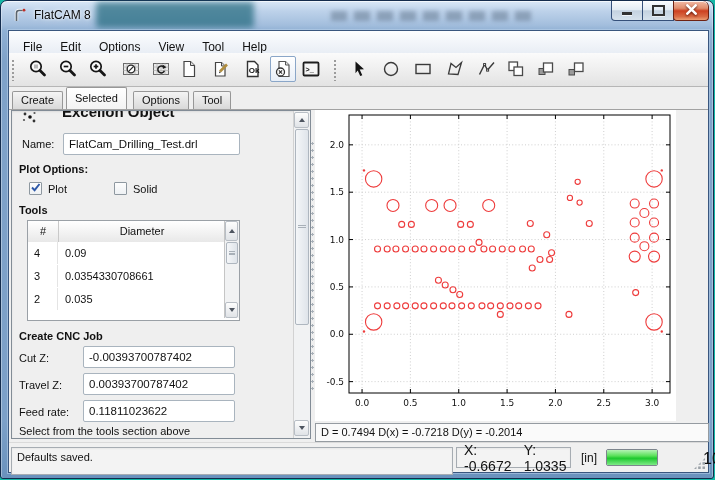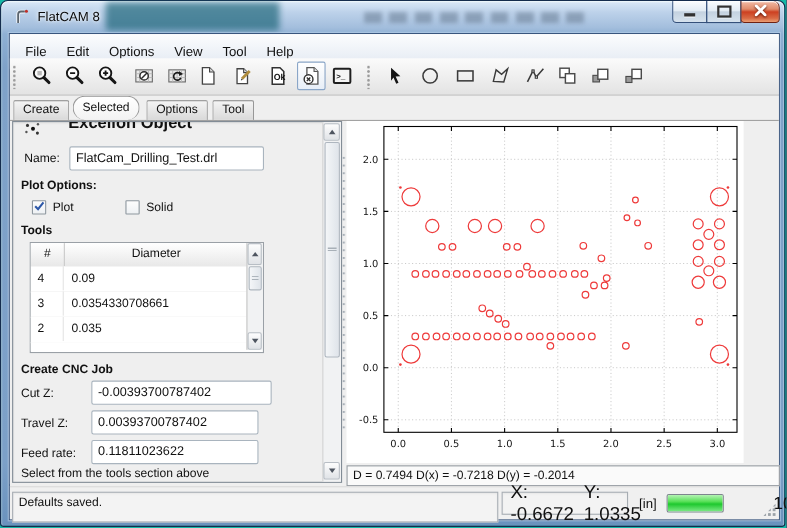--- a/index.html
+++ b/index.html
@@ -36,21 +36,21 @@
   .menu-item{padding:3px 9px;font-size:12px;}
   .toolbar{position:absolute;left:0;top:22px;right:0;height:34px;
     background:linear-gradient(#fbfbfb,#e3e3e3);border-bottom:1px solid #b6b6b6;box-sizing:border-box;}
   .tgrip{position:absolute;top:6px;width:4px;height:22px;
     background-image:radial-gradient(circle,#9b9b9b 1px,rgba(0,0,0,0) 1.3px);background-size:4px 4px;}
   .tbtn{position:absolute;top:3px;width:26px;height:26px;display:flex;align-items:center;justify-content:center;box-sizing:border-box;}
   .tbtn.toggled{background:linear-gradient(#ffffff,#e7eef7);border:1px solid #8aa6c8;border-radius:2px;}
   .tabbar{position:absolute;left:0;top:56px;right:0;height:23px;background:#efefef;border-bottom:1px solid #a2a2a2;box-sizing:border-box;}
   .tab{position:absolute;bottom:0;height:17px;padding:0 8px;font-size:11px;line-height:17px;
     background:linear-gradient(#f4f4f4,#d9d9d9);border:1px solid #979797;border-bottom:none;border-radius:2px 2px 0 0;}
-  .tab.active{height:21px;line-height:21px;background:linear-gradient(#ffffff,#f3f3f3);z-index:2;border-radius:11px;}
+  .tab.active{height:21px;line-height:21px;background:linear-gradient(#ffffff,#f3f3f3);z-index:2;}
   .content{position:absolute;left:0;top:79px;right:0;height:330px;background:#efefef;}
   
   .scrollarea{position:absolute;left:2px;top:0;width:298px;height:327px;border:1px solid #828c96;
     background:#efefef;box-shadow:inset 0 1px 2px rgba(0,0,0,.08);overflow:hidden;box-sizing:content-box;}
   .title-clip{position:absolute;left:50px;top:0;width:215px;height:13px;overflow:hidden;}
   .panel-title{font-size:15px;font-weight:bold;margin:-8px 0 0 0;white-space:nowrap;}
   .lbl{position:absolute;font-size:11px;}
   .blbl{position:absolute;font-size:11px;font-weight:bold;}
   .field{position:absolute;background:#fff;border:1px solid #a9b4be;border-radius:2px;
     font-size:11.5px;line-height:20px;padding-left:5px;box-sizing:border-box;}
@@ -78,21 +78,21 @@
     background-image:radial-gradient(circle,#a8b0b8 1px,transparent 1.3px);background-size:3px 7px;}
   
   .plot-canvas{position:absolute;left:306px;top:0;width:361px;height:311px;background:#fff;}
   .d-readout{position:absolute;left:306px;top:313px;width:387px;height:17px;border:1px solid #959ba1;
     background:#fafafa;font-size:11px;line-height:16px;padding-left:5px;box-sizing:content-box;}
   
   .statusbar{position:absolute;left:0;right:0;bottom:0;height:30px;background:#f0f0f0;border-top:1px solid #dadada;box-sizing:border-box;}
   .sb-box{position:absolute;border:1px solid #a6acb2;background:#f3f3f3;
     box-shadow:inset 0 1px 2px rgba(0,0,0,.05);font-size:11px;box-sizing:border-box;}
   .sb-msg{left:2px;top:4px;width:442px;height:28px;line-height:19px;padding-left:5px;}
-  .sb-coords{left:447px;top:4px;width:115px;height:21px;display:flex;align-items:center;gap:9px;padding-left:7px;font-size:17px;}
+  .sb-coords{left:447px;top:4px;width:115px;height:21px;display:flex;align-items:center;gap:9px;padding-left:7px;font-size:14px;}
   .sb-units{position:absolute;left:572px;top:8px;font-size:12px;font-weight:normal;}
   .progress{position:absolute;left:597px;top:6px;width:52px;height:17px;border:1px solid #7d858d;border-radius:2px;
     overflow:hidden;background:#e8e8e8;box-sizing:border-box;}
   .progress-fill{height:100%;background:linear-gradient(180deg,#b4f3b4 0,#57e057 40%,#1ec82e 55%,#7dea86);}
   .sb-pct{position:absolute;left:694px;top:7px;font-size:16px;}
   .resize-grip{position:absolute;right:2px;bottom:2px;width:13px;height:13px;
     background-image:radial-gradient(circle,#9ba2a8 1.2px,transparent 1.4px);background-size:4.3px 4.3px;
     clip-path:polygon(100% 0,100% 100%,0 100%);}
 </style>
 </head>
@@ -329,21 +329,21 @@
                 </div>
             <div class="sbtn" style="top:81px;height:16px">
                   <span class="arr-dn"></span>
                 </div>
           </div>
         </div>
 
         <span class="blbl" style="left:7px;top:219px">Create CNC Job</span>
 
         <span class="lbl" style="left:7px;top:241px">Cut Z:</span>
-        <div class="field" style="left:71px;top:235px;width:164px;height:22px">-0.00393700787402</div>
+        <div class="field" style="left:71px;top:235px;width:152px;height:22px">-0.00393700787402</div>
 
         <span class="lbl" style="left:7px;top:268px">Travel Z:</span>
         <div class="field" style="left:71px;top:262px;width:152px;height:22px">0.00393700787402</div>
 
         <span class="lbl" style="left:7px;top:295px">Feed rate:</span>
         <div class="field" style="left:71px;top:289px;width:152px;height:22px">0.11811023622</div>
 
         <span class="hint">Select from the tools section above</span>
 
         <div class="vscroll">

